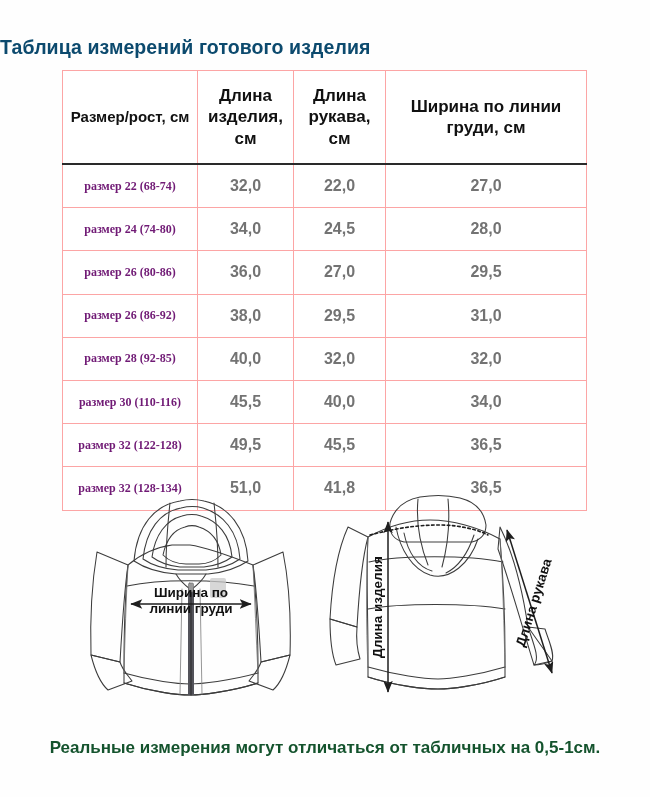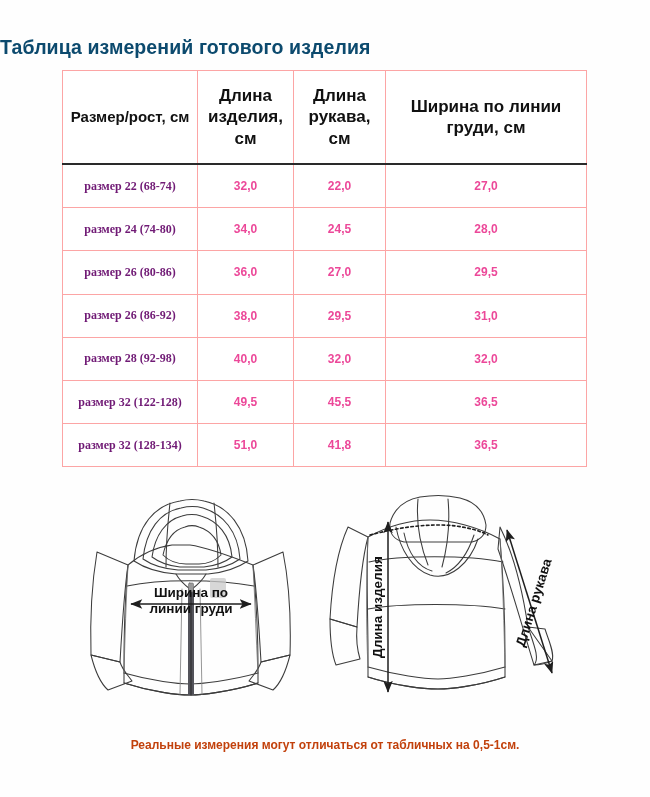--- a/index.html
+++ b/index.html
@@ -73,22 +73,22 @@
   }
   table.size-table tbody td.size-label {
     font-family: "Liberation Serif", serif;
     font-weight: bold;
     font-size: 12px;
     color: #701a75;
   }
   table.size-table tbody td.num {
     font-family: "Liberation Sans", sans-serif;
     font-weight: bold;
-    font-size: 12px;
-    color: #ec4899;
+    font-size: 16px;
+    color: #737373;
   }
 
   
   .illustrations {
     position: absolute;
     left: 0;
     top: 487px;
     width: 559px;
     height: 230px;
   }
@@ -98,22 +98,22 @@
 
   
   .footer-note {
     position: absolute;
     left: 0;
     top: 738px;
     width: 650px;
     text-align: center;
     font-family: "Liberation Sans", sans-serif;
     font-weight: bold;
-    font-size: 12px;
-    color: #c2410c;
+    font-size: 17px;
+    color: #14532d;
   }
 </style>
 </head>
 <body>
 
 <div id="page">
 
   <div class="page-title">Таблица измерений готового изделия</div>
 
   <div class="table-wrap">
@@ -151,24 +151,30 @@
           <td class="num">27,0</td>
           <td class="num">29,5</td>
         </tr>
         <tr>
           <td class="size-label">размер 26 (86-92)</td>
           <td class="num">38,0</td>
           <td class="num">29,5</td>
           <td class="num">31,0</td>
         </tr>
         <tr>
-          <td class="size-label">размер 28 (92-98)</td>
+          <td class="size-label">размер 28 (92-85)</td>
           <td class="num">40,0</td>
           <td class="num">32,0</td>
           <td class="num">32,0</td>
+        </tr>
+        <tr>
+          <td class="size-label">размер 30 (110-116)</td>
+          <td class="num">45,5</td>
+          <td class="num">40,0</td>
+          <td class="num">34,0</td>
         </tr>
         <tr>
           <td class="size-label">размер 32 (122-128)</td>
           <td class="num">49,5</td>
           <td class="num">45,5</td>
           <td class="num">36,5</td>
         </tr>
         <tr>
           <td class="size-label">размер 32 (128-134)</td>
           <td class="num">51,0</td>

